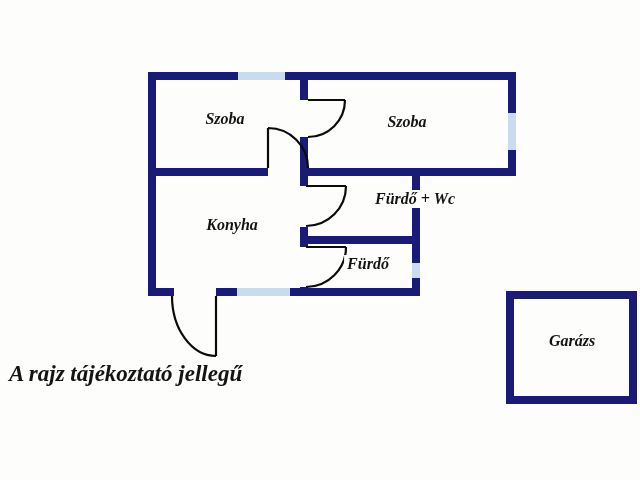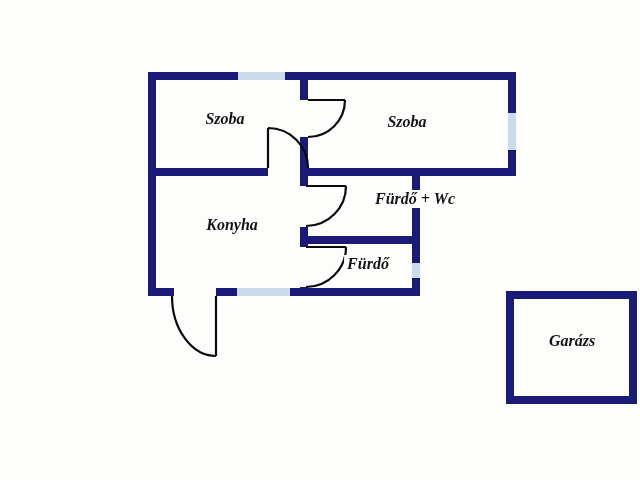--- a/index.html
+++ b/index.html
@@ -96,13 +96,14 @@
     <rect class="garage-outline" x="510" y="295" width="123" height="105"></rect>
   </svg>
 
   <div class="room-label" style="left:225px; top:119px;">Szoba</div>
   <div class="room-label" style="left:407px; top:122px;">Szoba</div>
   <div class="room-label" style="left:232px; top:225px;">Konyha</div>
   <div class="room-label" style="left:375px; top:199px;margin-left:40px;">Fürdő + Wc</div>
   <div class="room-label" style="left:368px; top:264px;">Fürdő</div>
   <div class="room-label" style="left:572px; top:341px;">Garázs</div>
 
+  <div class="disclaimer">A rajz tájékoztató jellegű</div>
 </div>
 
 </body></html>

